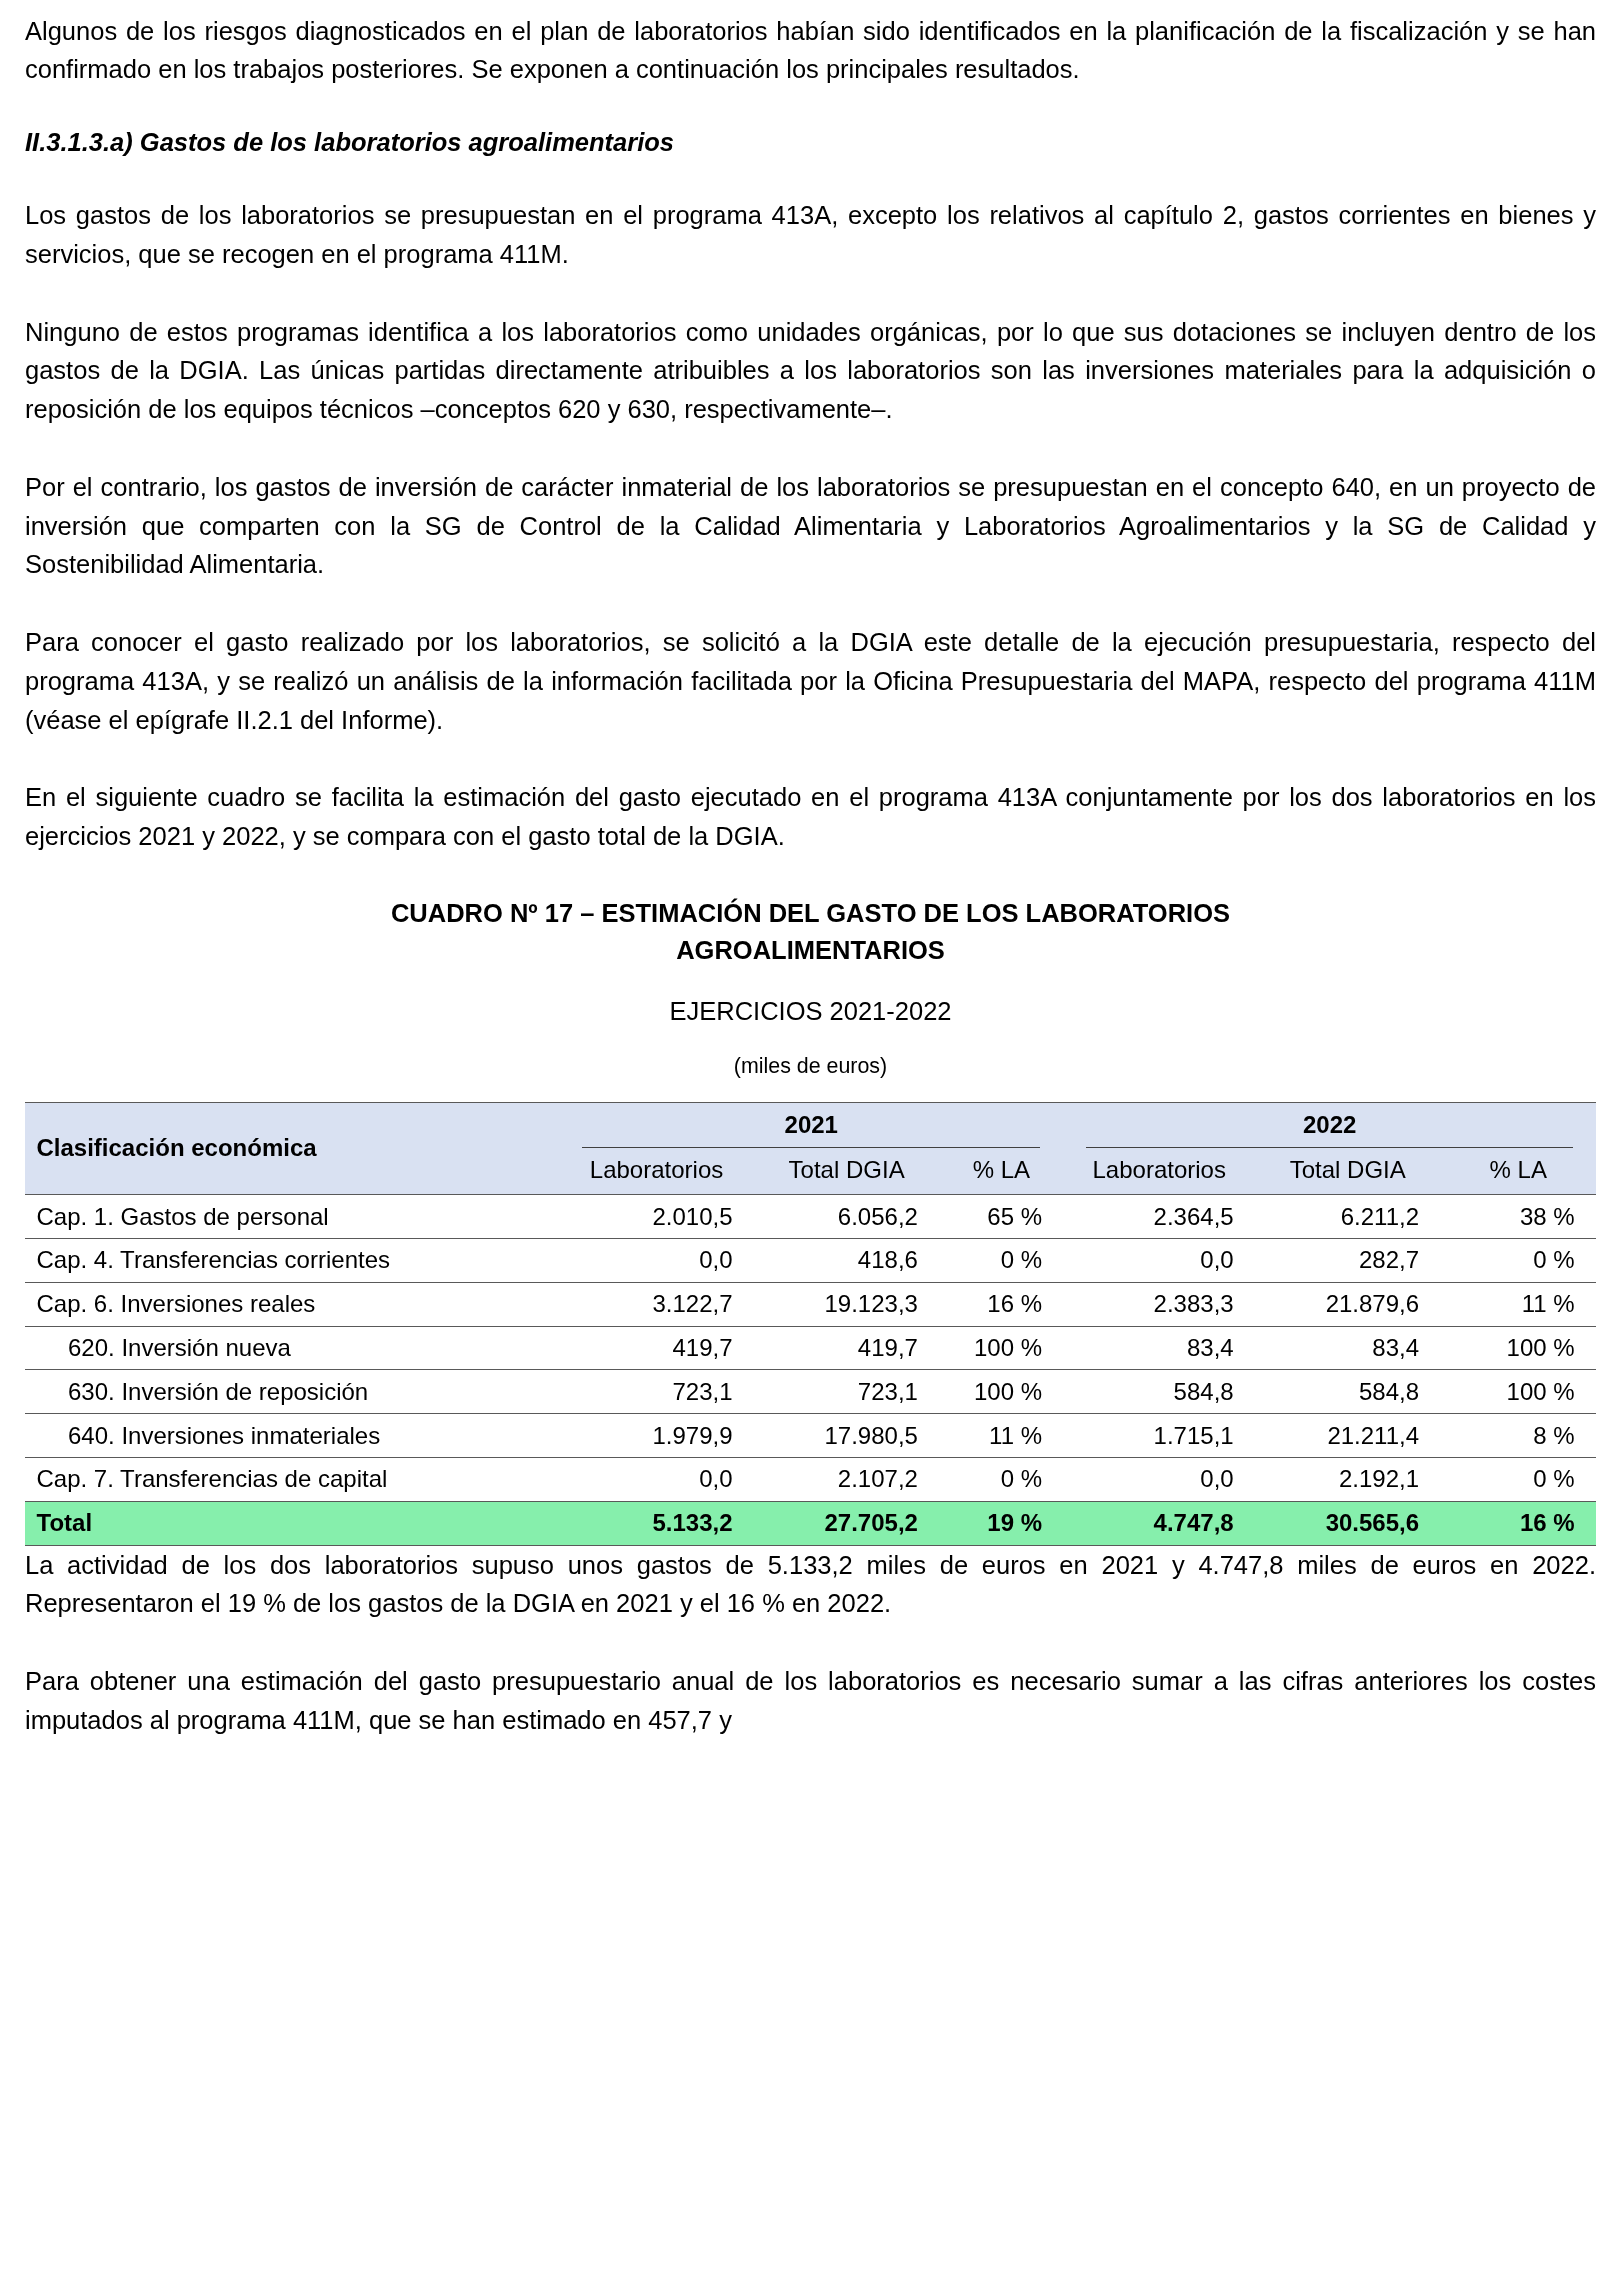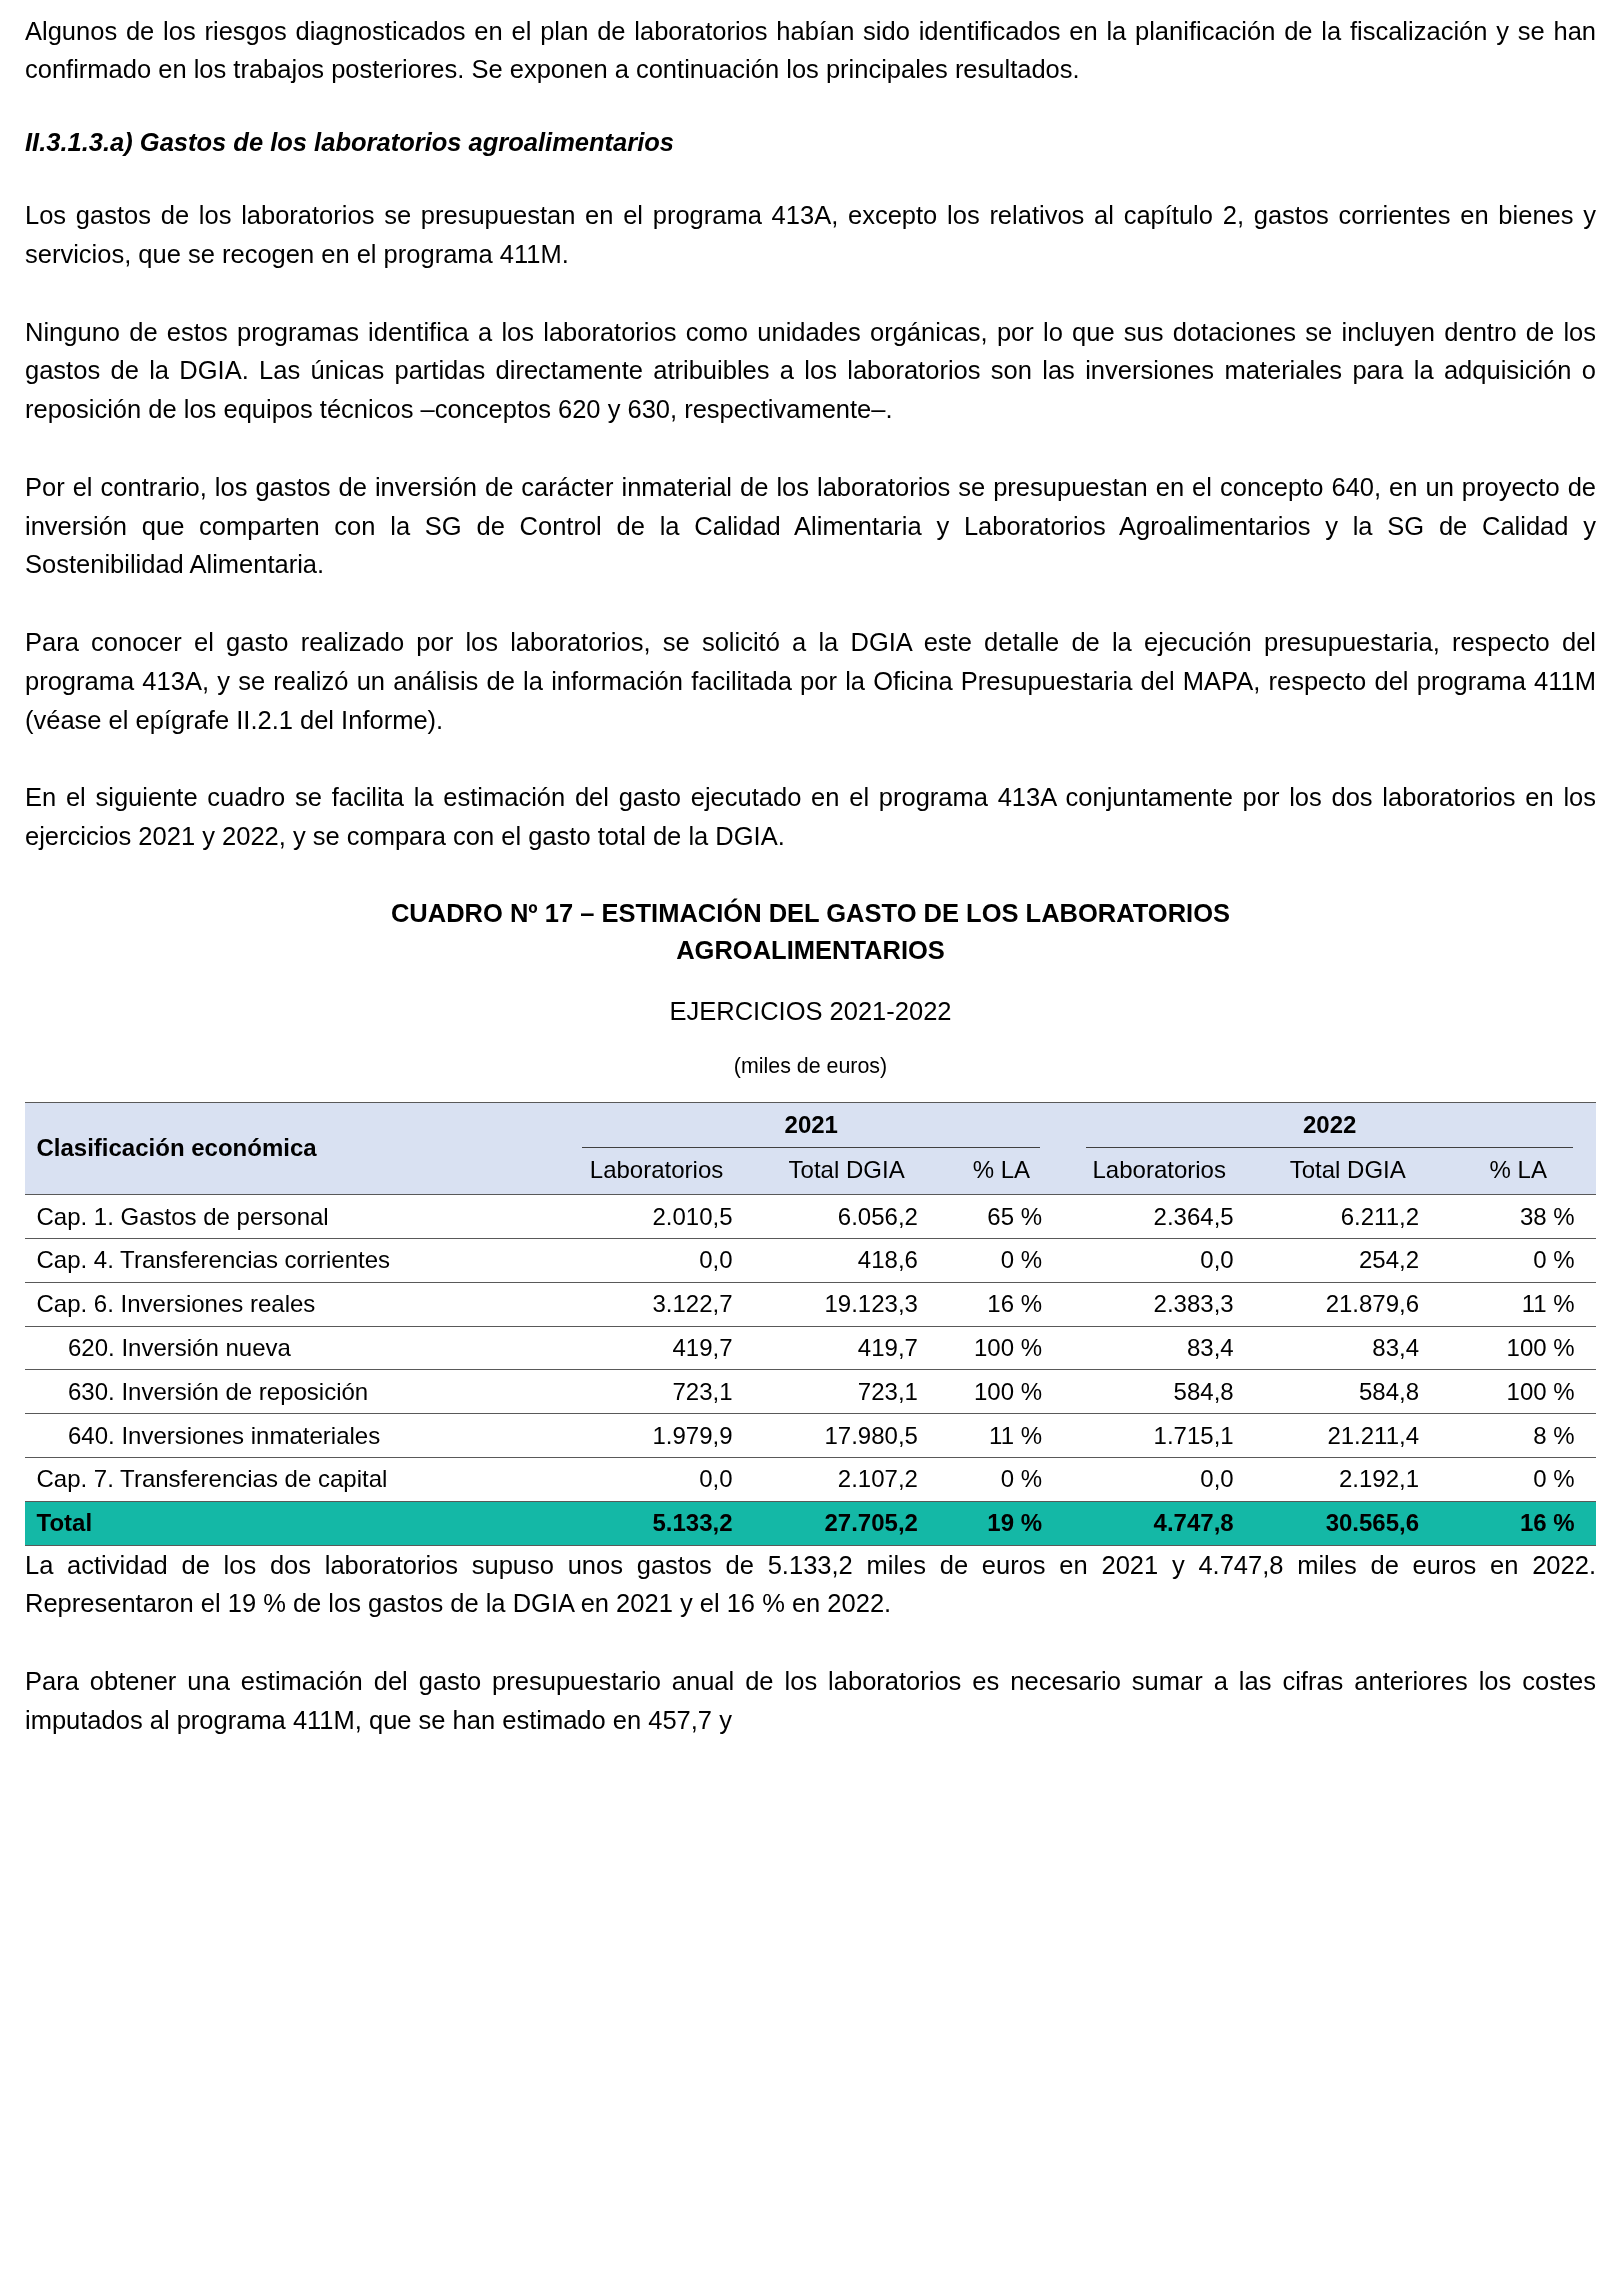--- a/index.html
+++ b/index.html
@@ -68,21 +68,21 @@
   th.subhead {
     font-weight: normal;
     text-align: center;
     padding: 8.2px 5px 10px 5px;
   }
   tbody td { border-top: 1.6px solid #595959; padding: 7.4px 5px; }
   td.lbl { text-align: left; padding-left: 11.5px; }
   td.lbl.sub { padding-left: 43px; }
   td.num { text-align: right; padding-right: 21.4px; white-space: nowrap; }
   tr.total-row td {
-    background: #14b8a6;
+    background: #86efac;
     font-weight: bold;
   }
   .source {
     font-size: 22px;
     margin: 5px 0 36px 1.6px;
   }
 </style>
 </head>
 <body>
 
@@ -143,21 +143,21 @@
         <td class="num">2.364,5</td>
         <td class="num">6.211,2</td>
         <td class="num">38 %</td>
       </tr>
       <tr>
         <td class="lbl">Cap. 4. Transferencias corrientes</td>
         <td class="num">0,0</td>
         <td class="num">418,6</td>
         <td class="num">0 %</td>
         <td class="num">0,0</td>
-        <td class="num">254,2</td>
+        <td class="num">282,7</td>
         <td class="num">0 %</td>
       </tr>
       <tr>
         <td class="lbl">Cap. 6. Inversiones reales</td>
         <td class="num">3.122,7</td>
         <td class="num">19.123,3</td>
         <td class="num">16 %</td>
         <td class="num">2.383,3</td>
         <td class="num">21.879,6</td>
         <td class="num">11 %</td>

